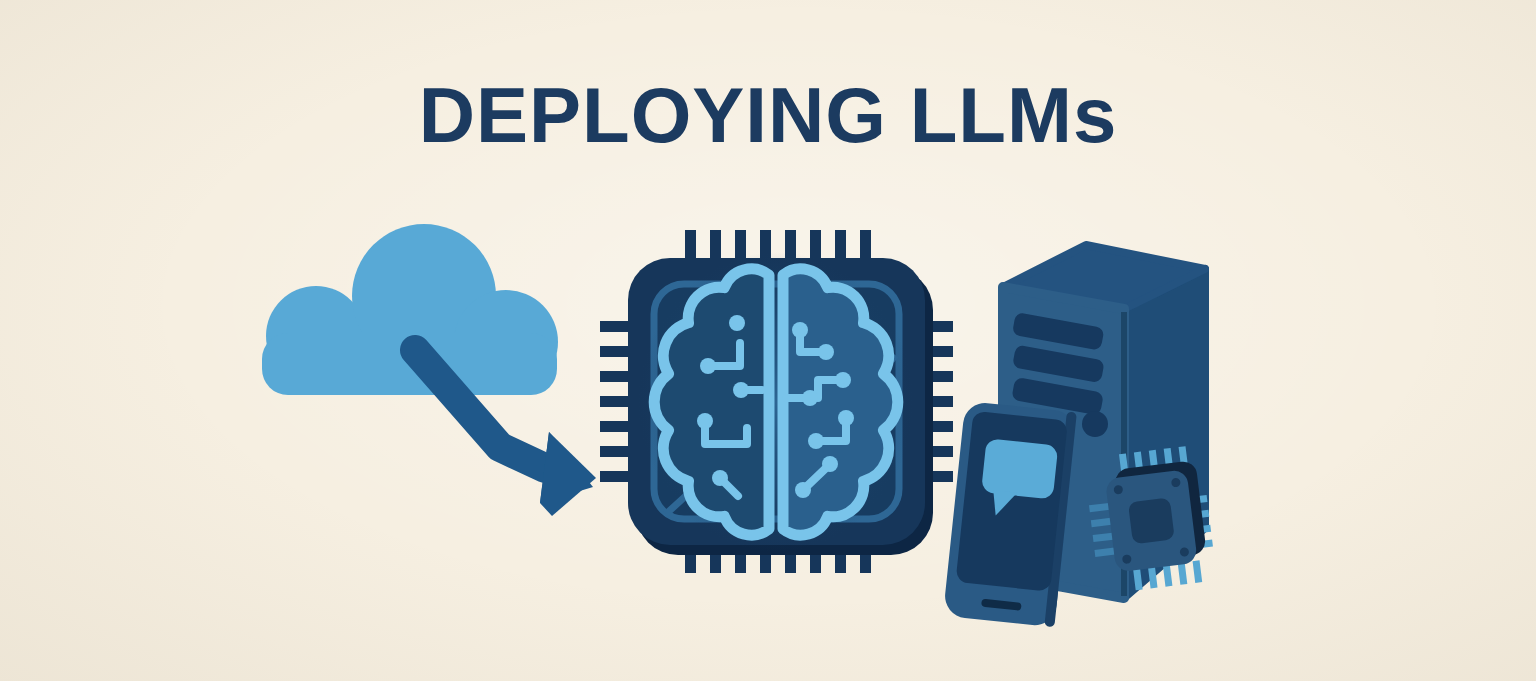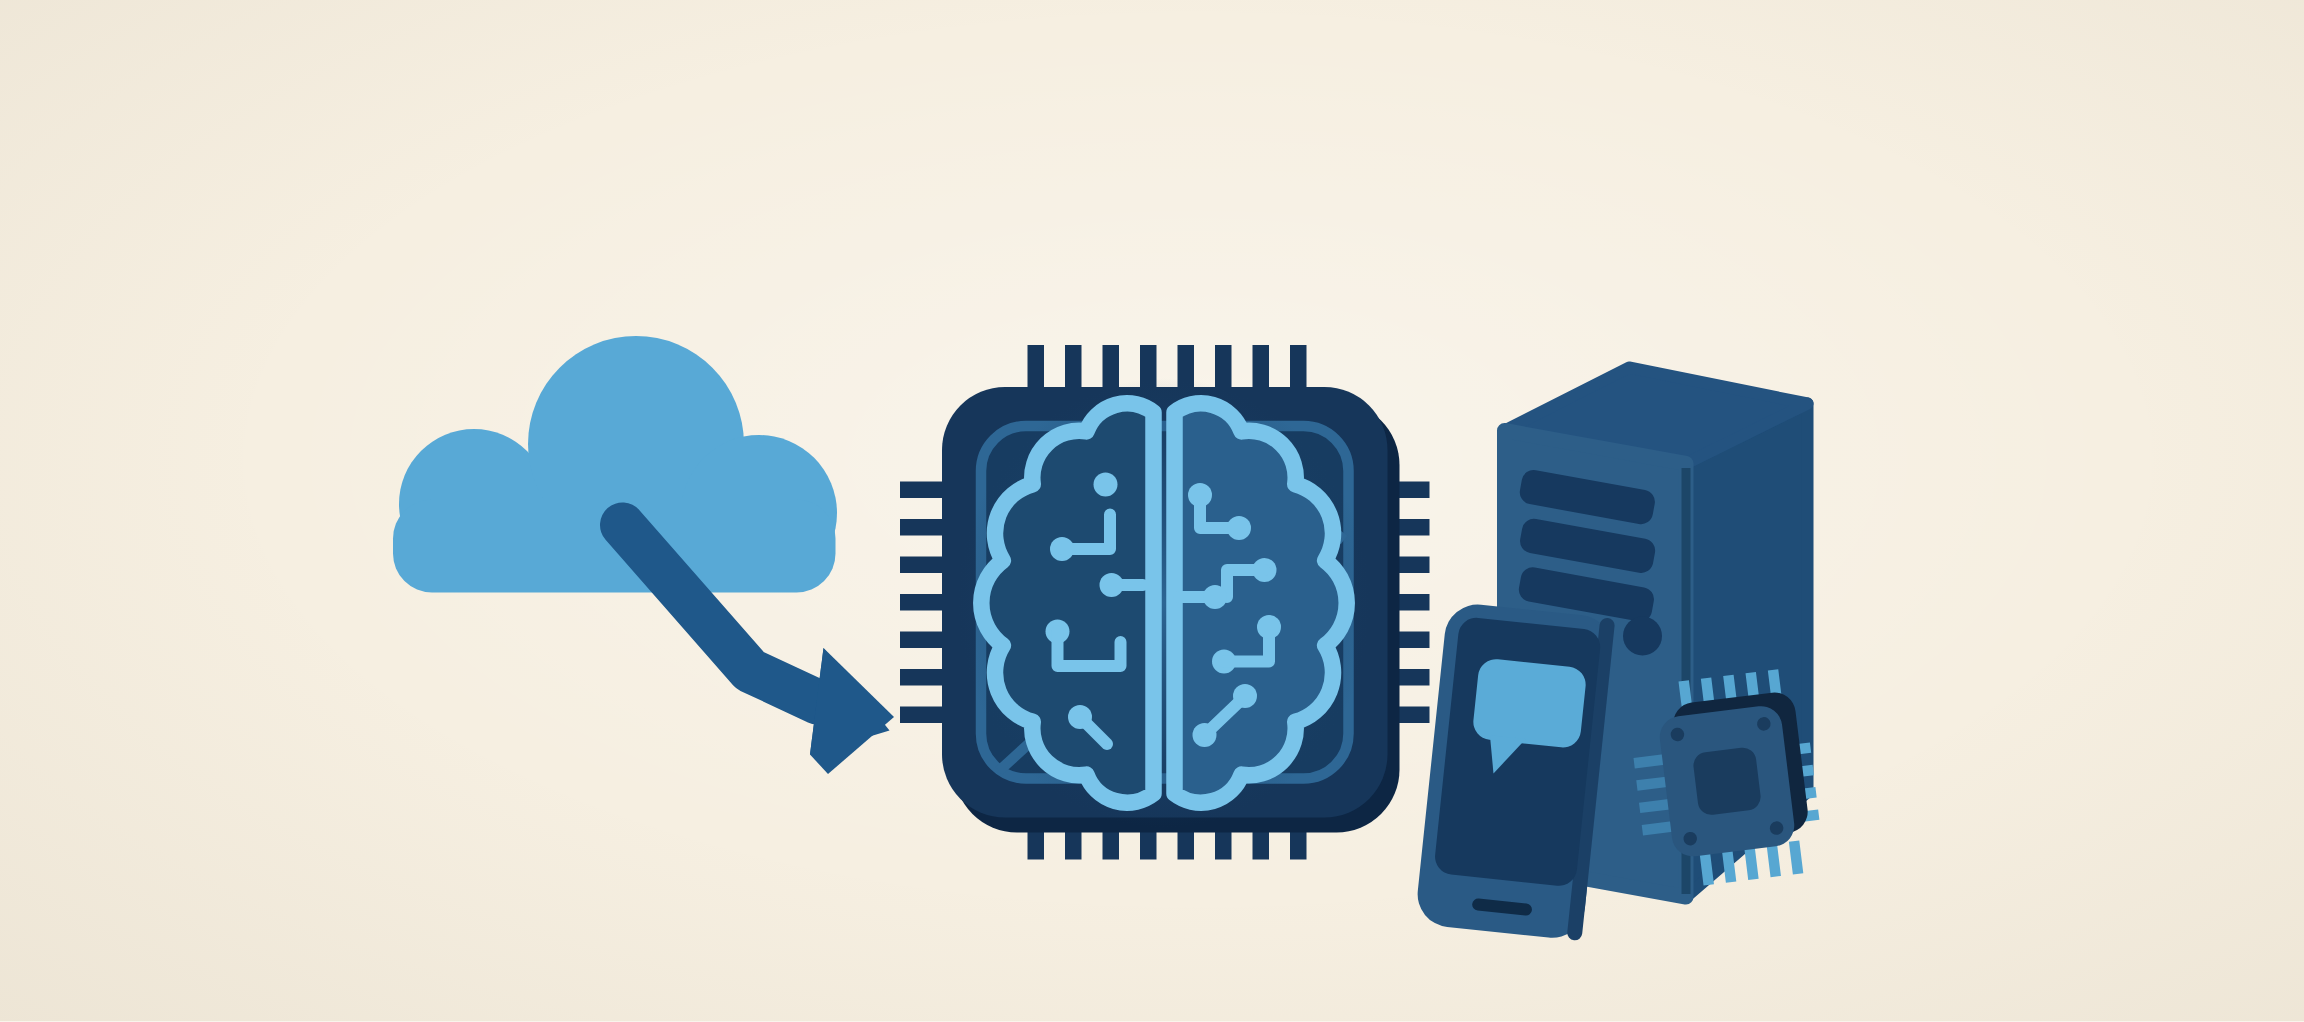--- a/index.html
+++ b/index.html
@@ -9,20 +9,21 @@
          font-family:"Liberation Sans","DejaVu Sans",sans-serif;font-weight:700;
          font-size:78px;letter-spacing:1px;color:var(--title,#1c3b60);}
   svg{position:absolute;left:0;top:0;}
 </style>
 </head>
 <body>
 
 <div class="canvas">
   <div class="vignette"></div>
 
+  <div class="title">DEPLOYING LLMs</div>
 
   <svg width="1536" height="681" viewBox="0 0 1536 681">
     <defs>
       <radialGradient id="glow" cx="50%" cy="50%" r="50%">
         <stop offset="0%" stop-color="#2f6a99" stop-opacity="0.9"></stop>
         <stop offset="55%" stop-color="#265a88" stop-opacity="0.45"></stop>
         <stop offset="100%" stop-color="#173c61" stop-opacity="0"></stop>
       </radialGradient>
     </defs>
 

